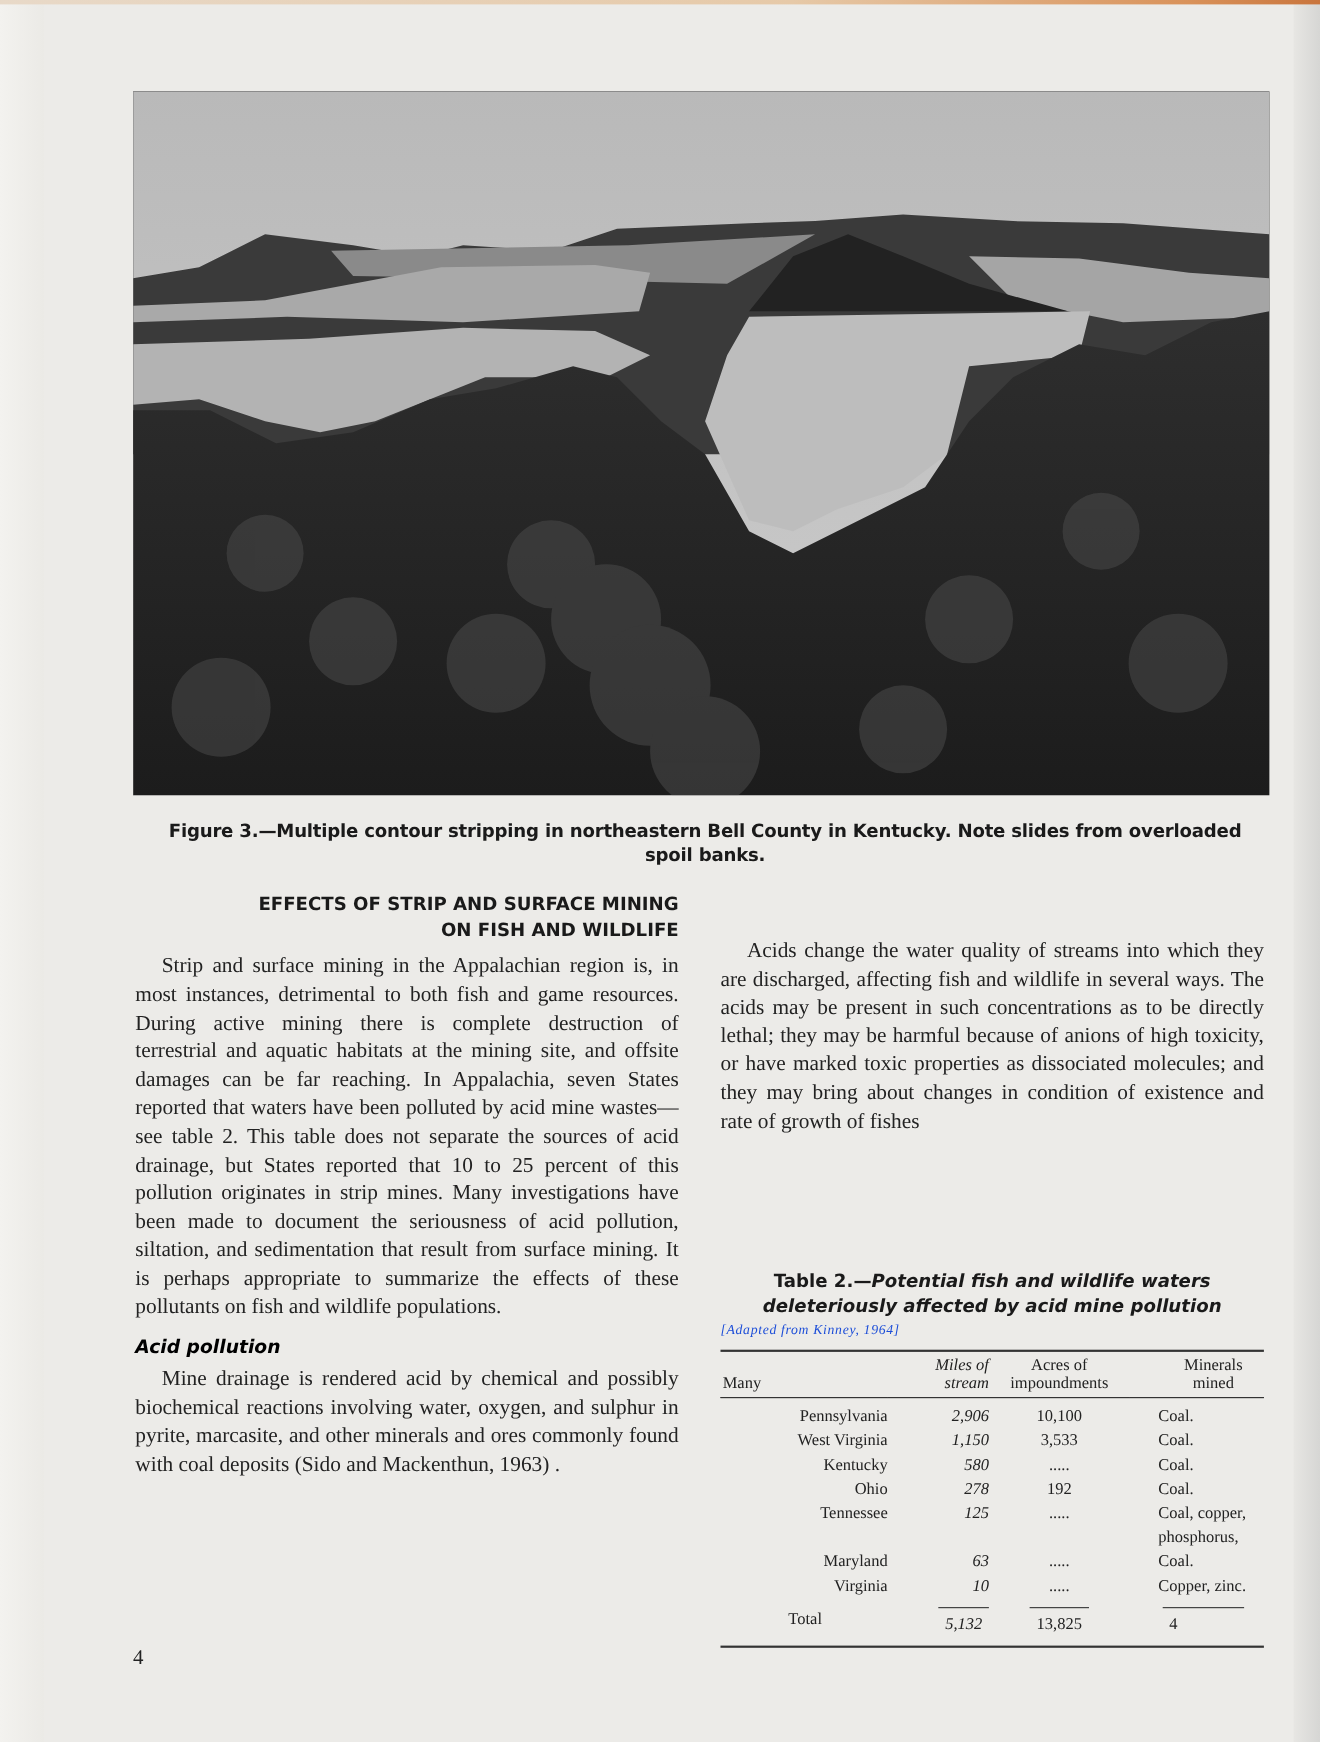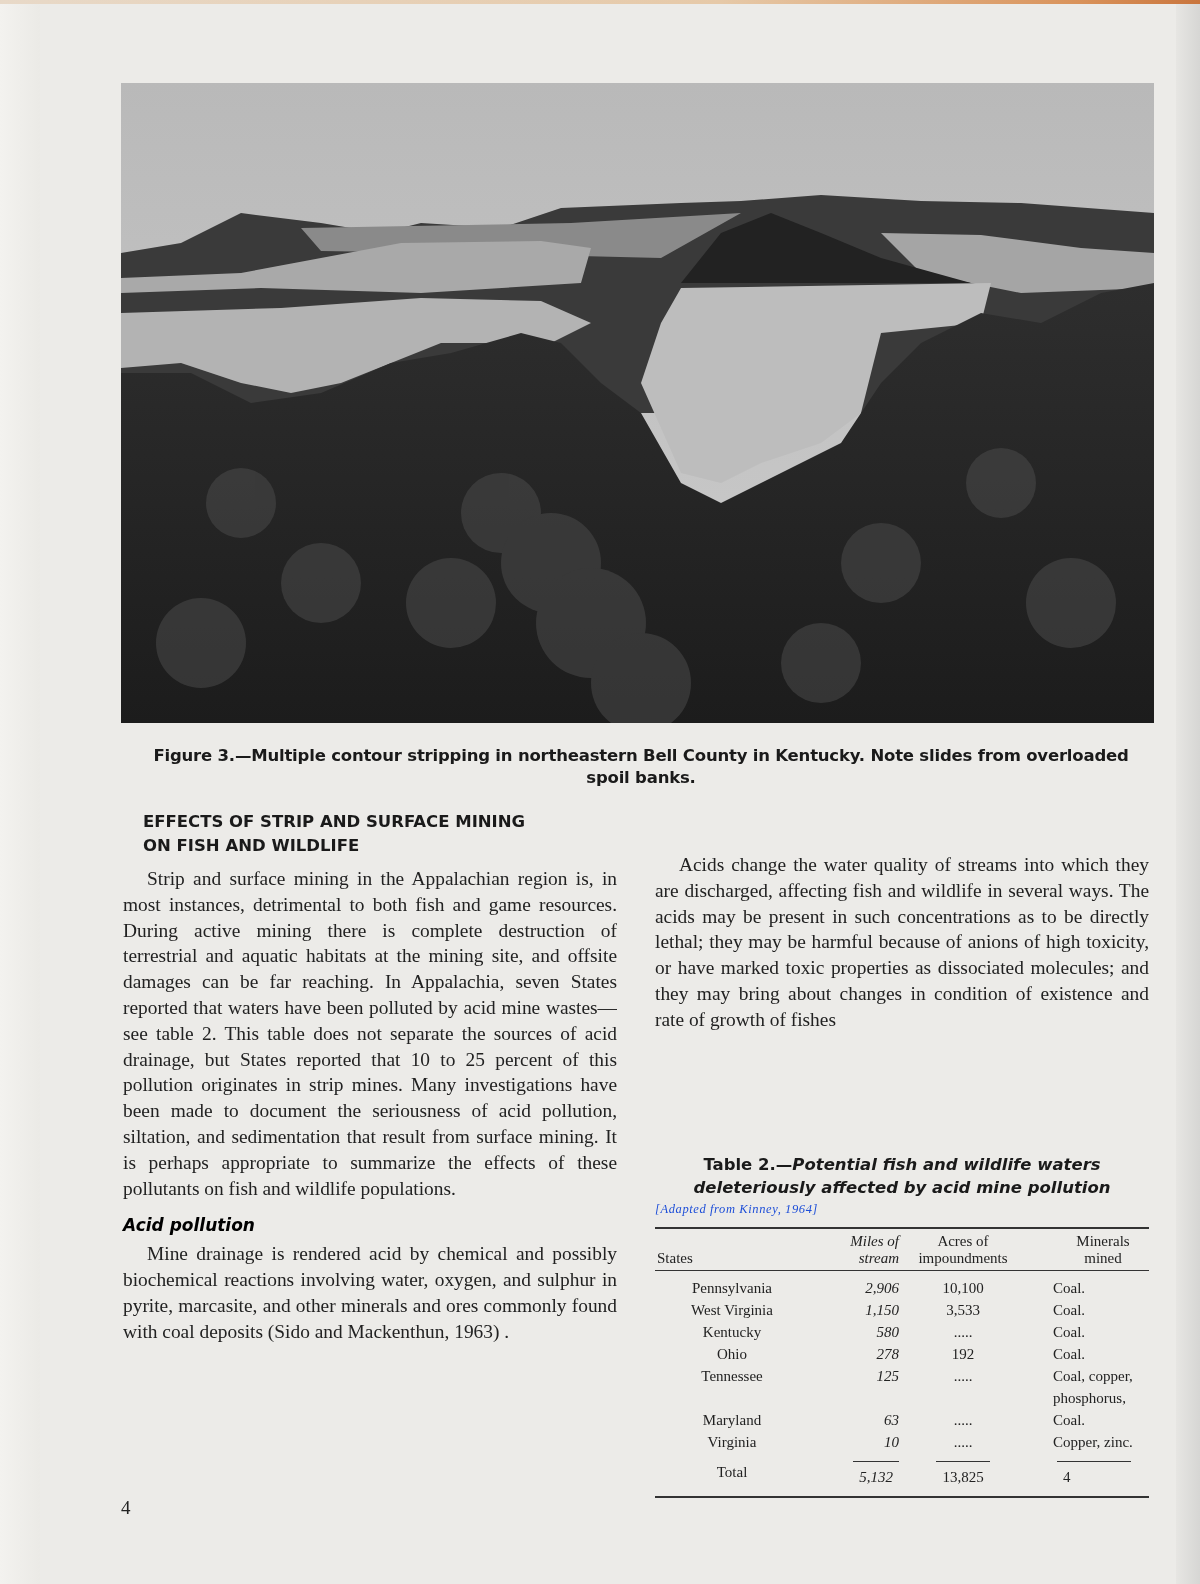--- a/index.html
+++ b/index.html
@@ -29,21 +29,21 @@
   .caption {
     position: absolute; left: 121px; top: 745px; width: 1040px;
     font-family: "DejaVu Sans", "Liberation Sans", sans-serif; font-weight: bold;
     font-size: 16.5px; line-height: 22px; text-align: center; color: #1a1a1a;
     letter-spacing: -0.2px;
   }
   .col-left { position: absolute; left: 123px; top: 810px; width: 494px; }
   .col-right { position: absolute; left: 655px; top: 852px; width: 494px; }
   .heading {
     font-family: "DejaVu Sans", "Liberation Sans", sans-serif; font-weight: bold;
-    font-size: 16.5px; line-height: 24px; text-align: left; color: #1a1a1a;
+    font-size: 16.5px; line-height: 24px; text-align: right; color: #1a1a1a;
     margin: 0 0 8px 0; padding-left: 20px;
   }
   .body-text {
     font-size: 19.4px; line-height: 25.8px; text-align: justify;
     text-indent: 24px; margin: 0; color: #222;
     hyphens: manual;
   }
   .subheading {
     font-family: "DejaVu Sans", "Liberation Sans", sans-serif; font-weight: bold; font-style: italic;
     font-size: 17px; line-height: 24px; margin: 12px 0 4px 0; color: #000000;
@@ -60,21 +60,21 @@
   .table-source {
     font-size: 12.5px; text-align: left; margin-top: 3px; letter-spacing: 0.6px; color: #1d4ed8; font-style: italic;
   }
   .rule-heavy { border-top: 2px solid #333; margin-top: 10px; }
   table.data { width: 100%; border-collapse: collapse; font-size: 15px; color: #222; }
   table.data th {
     font-weight: normal; font-size: 15px; line-height: 17px; padding: 4px 0 3px 0; vertical-align: bottom;
   }
   table.data thead tr { border-bottom: 1.5px solid #333; }
   table.data td { padding: 0; line-height: 22px; vertical-align: top; }
-  .c-state { text-align: center; width: 150px; padding-left: 2px !important; }
+  .c-state { text-align: right; width: 150px; padding-left: 2px !important; }
   .c-miles { text-align: right; width: 92px; font-style: italic; }
   .c-acres { text-align: center; width: 128px; }
   .c-min { text-align: left; padding-left: 26px !important; }
   th.c-min { text-align: center; padding-left: 30px !important; }
   th.c-state { text-align: left; }
   tbody.rows tr:first-child td { padding-top: 6px; }
   .total-row td { padding-top: 8px !important; line-height: 20px; }
   .total-row .c-state { text-align: center; }
   .total-row .c-min { padding-left: 30px !important; }
   .sumline { display: inline-block; border-top: 1.5px solid #333; padding: 4px 6px 0 6px; }
@@ -155,21 +155,21 @@
 <div class="table-block">
   <div class="table-title">
     <div><span>Table 2.—</span><span class="it">Potential fish and wildlife waters</span></div>
     <div class="it">deleteriously affected by acid mine pollution</div>
   </div>
   <div class="table-source">[Adapted from Kinney, 1964]</div>
   <div class="rule-heavy"></div>
   <table class="data">
     <thead>
       <tr>
-        <th class="c-state">States</th>
+        <th class="c-state">Many</th>
         <th class="c-miles"><span>Miles of</span><br><span>stream</span></th>
         <th class="c-acres"><span>Acres of</span><br><span>impoundments</span></th>
         <th class="c-min"><span>Minerals</span><br><span>mined</span></th>
       </tr>
     </thead>
     <tbody class="rows" id="table-body">
         <tr>
           <td class="c-state">Pennsylvania</td>
           <td class="c-miles">2,906</td>
           <td class="c-acres">10,100</td>

